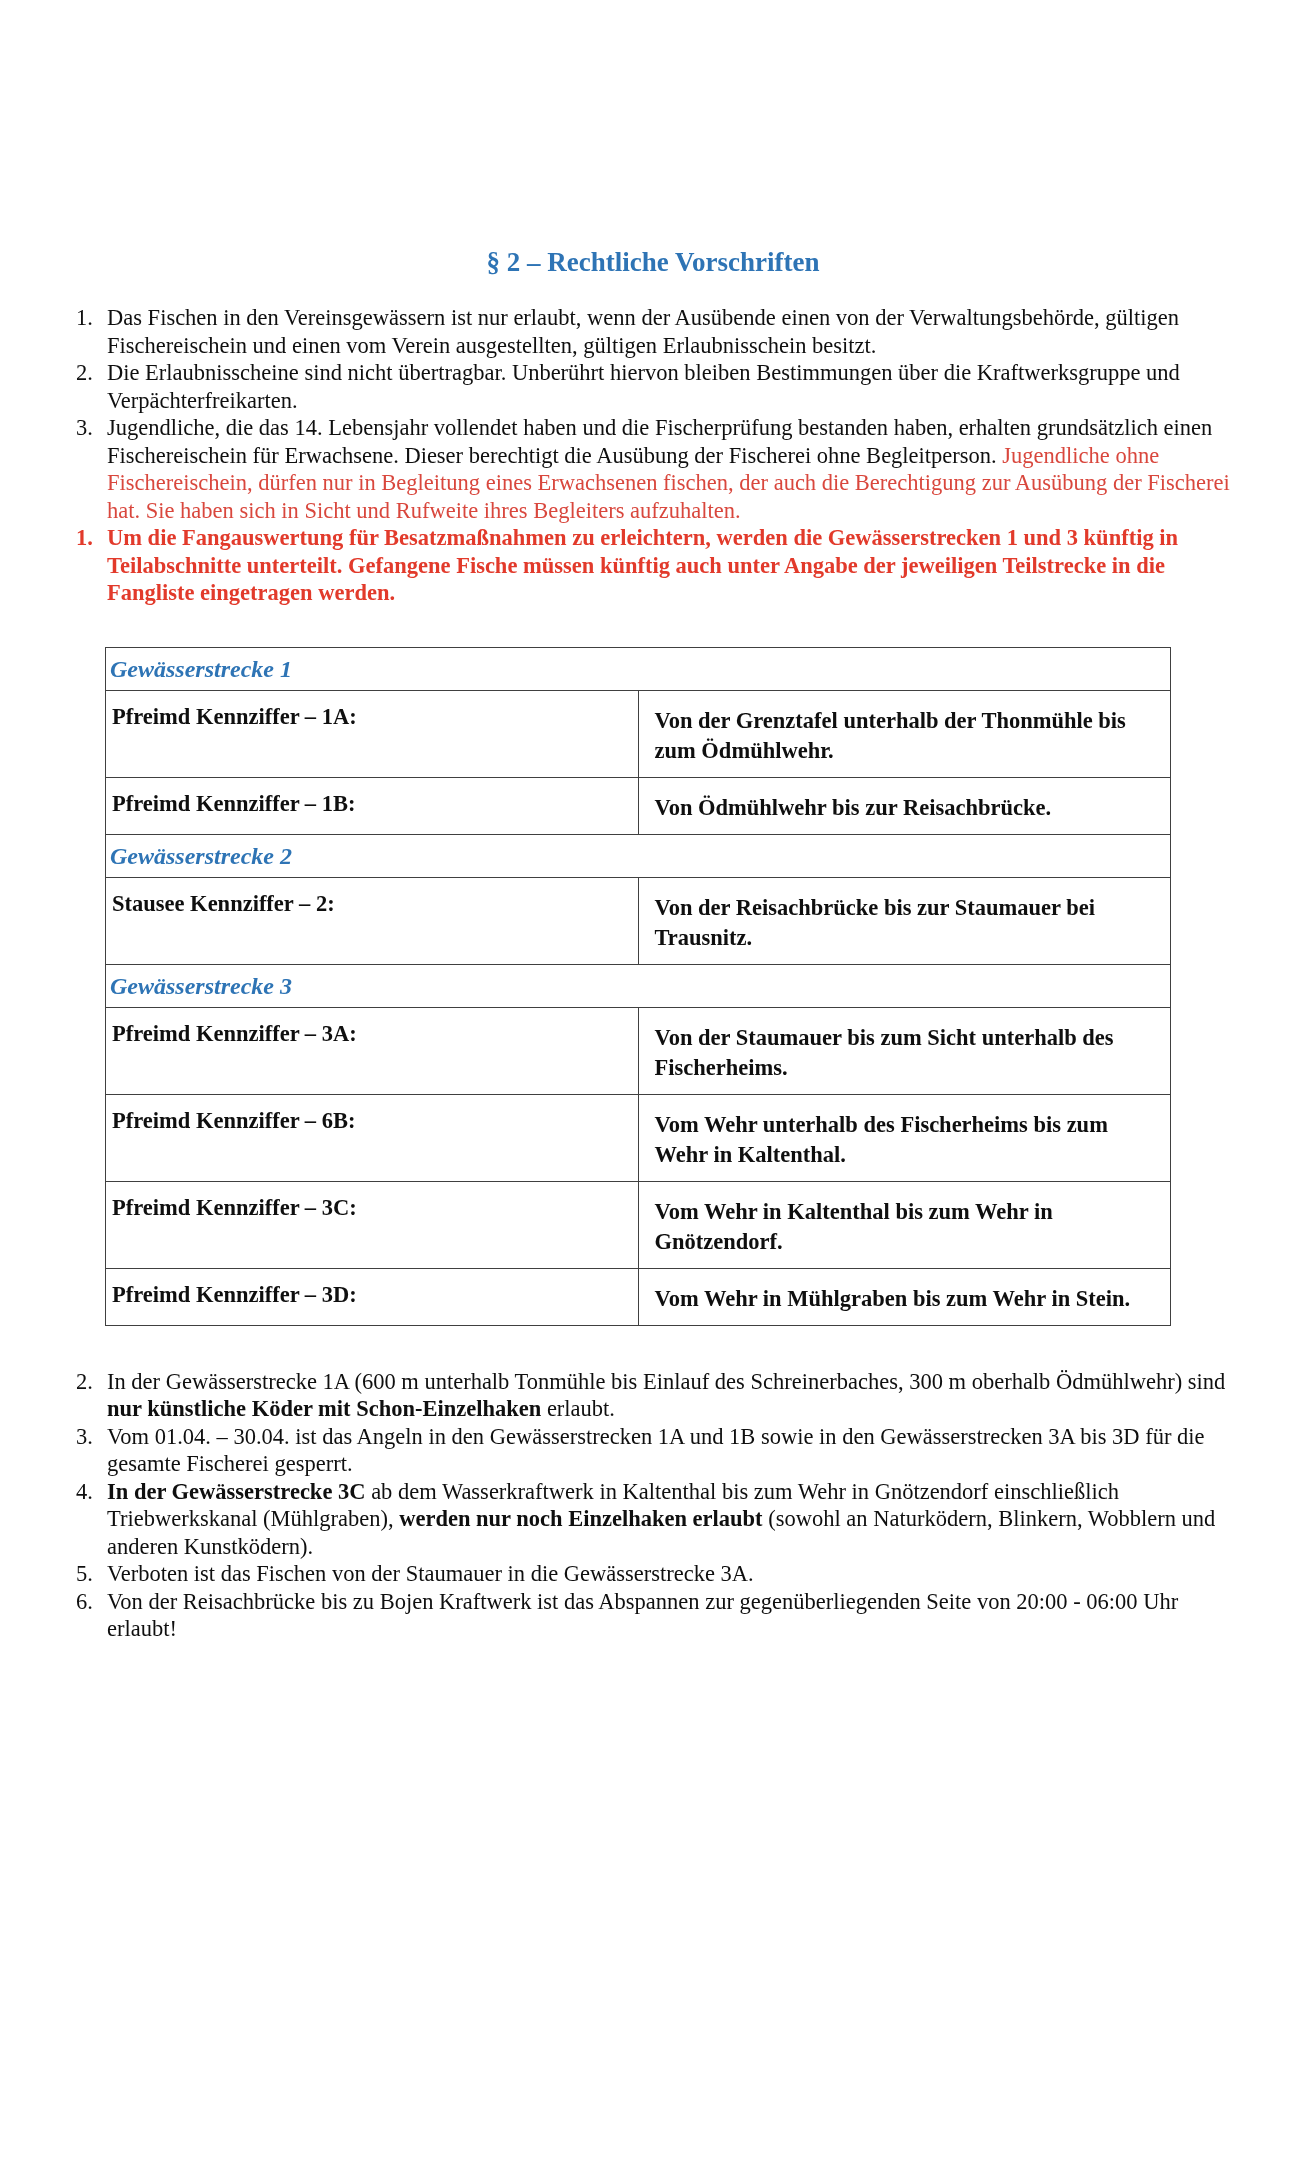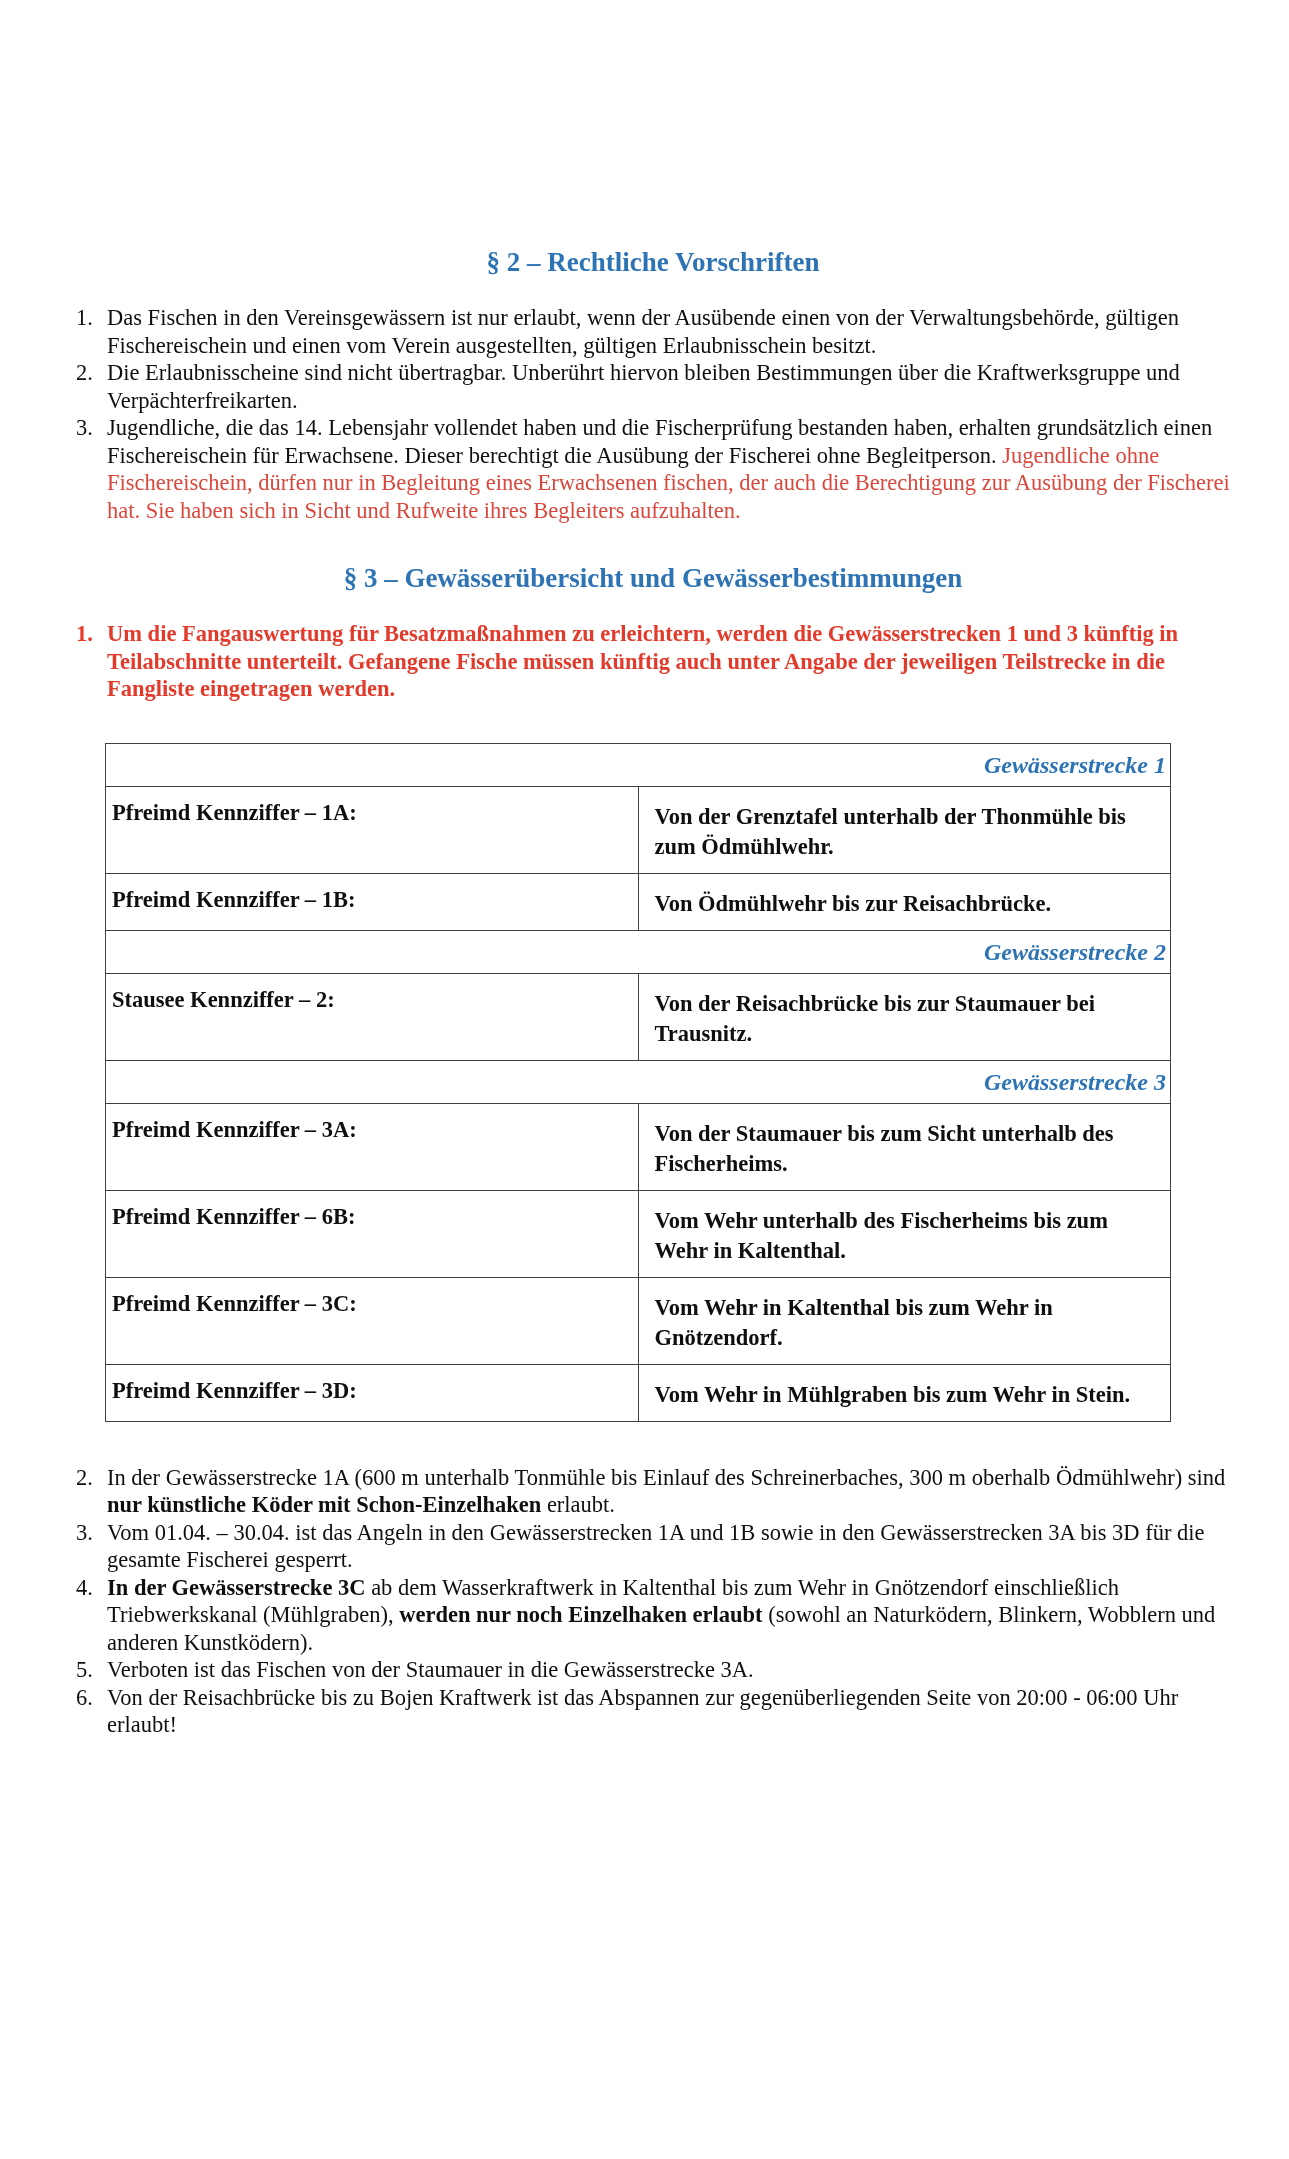--- a/index.html
+++ b/index.html
@@ -23,21 +23,21 @@
   .sg-b{font-weight:bold;}
   .sg-r{color:#D9473D;}
   .sg-rb{color:#E23A2B;font-weight:bold;}
   table.water-table{
     border-collapse:collapse;table-layout:fixed;
     width:1066px;margin:40px 0 0 29px;font-size:22.5px;
   }
   table.water-table td{border:1px solid #404040;}
   td.sec{
     color:#2E74B5;font-weight:bold;font-style:italic;
-    text-align:right;font-size:24px;padding:6px 4px;line-height:30px;
+    text-align:left;font-size:24px;padding:6px 4px;line-height:30px;
   }
   td.lbl{
     width:435px;font-weight:bold;
     vertical-align:top;padding:11px 6px;line-height:30px;
   }
   td.desc{
     font-weight:bold;vertical-align:top;
     padding:15px 14px 11px 16px;line-height:30px;
   }
   .rules{margin-top:42px;}
@@ -58,21 +58,20 @@
         <div class="li">
           <span class="num sg-n">2.</span>
           <span class="txt"><span class="sg-n">Die Erlaubnisscheine sind nicht übertragbar. Unberührt hiervon bleiben Bestimmungen über die Kraftwerksgruppe und Verpächterfreikarten.</span></span>
         </div>
         <div class="li">
           <span class="num sg-n">3.</span>
           <span class="txt"><span class="sg-n">Jugendliche, die das 14. Lebensjahr vollendet haben und die Fischerprüfung bestanden haben, erhalten grundsätzlich einen Fischereischein für Erwachsene. Dieser berechtigt die Ausübung der Fischerei ohne Begleitperson. </span><span class="sg-r">Jugendliche ohne Fischereischein, dürfen nur in Begleitung eines Erwachsenen fischen, der auch die Berechtigung zur Ausübung der Fischerei hat. Sie haben sich in Sicht und Rufweite ihres Begleiters aufzuhalten.</span></span>
         </div>
       </div>
 
-    <h1 class="heading second">§ 3 – Gewässerübersicht und Gewässerbestimmungen</h1>
 
     <div class="list">
         <div class="li">
           <span class="num sg-rb">1.</span>
           <span class="txt"><span class="sg-rb">Um die Fangauswertung für Besatzmaßnahmen zu erleichtern, werden die Gewässerstrecken 1 und 3 künftig in Teilabschnitte unterteilt. Gefangene Fische müssen künftig auch unter Angabe der jeweiligen Teilstrecke in die Fangliste eingetragen werden.</span></span>
         </div>
       </div>
 
     <table class="water-table">
       <tbody>

